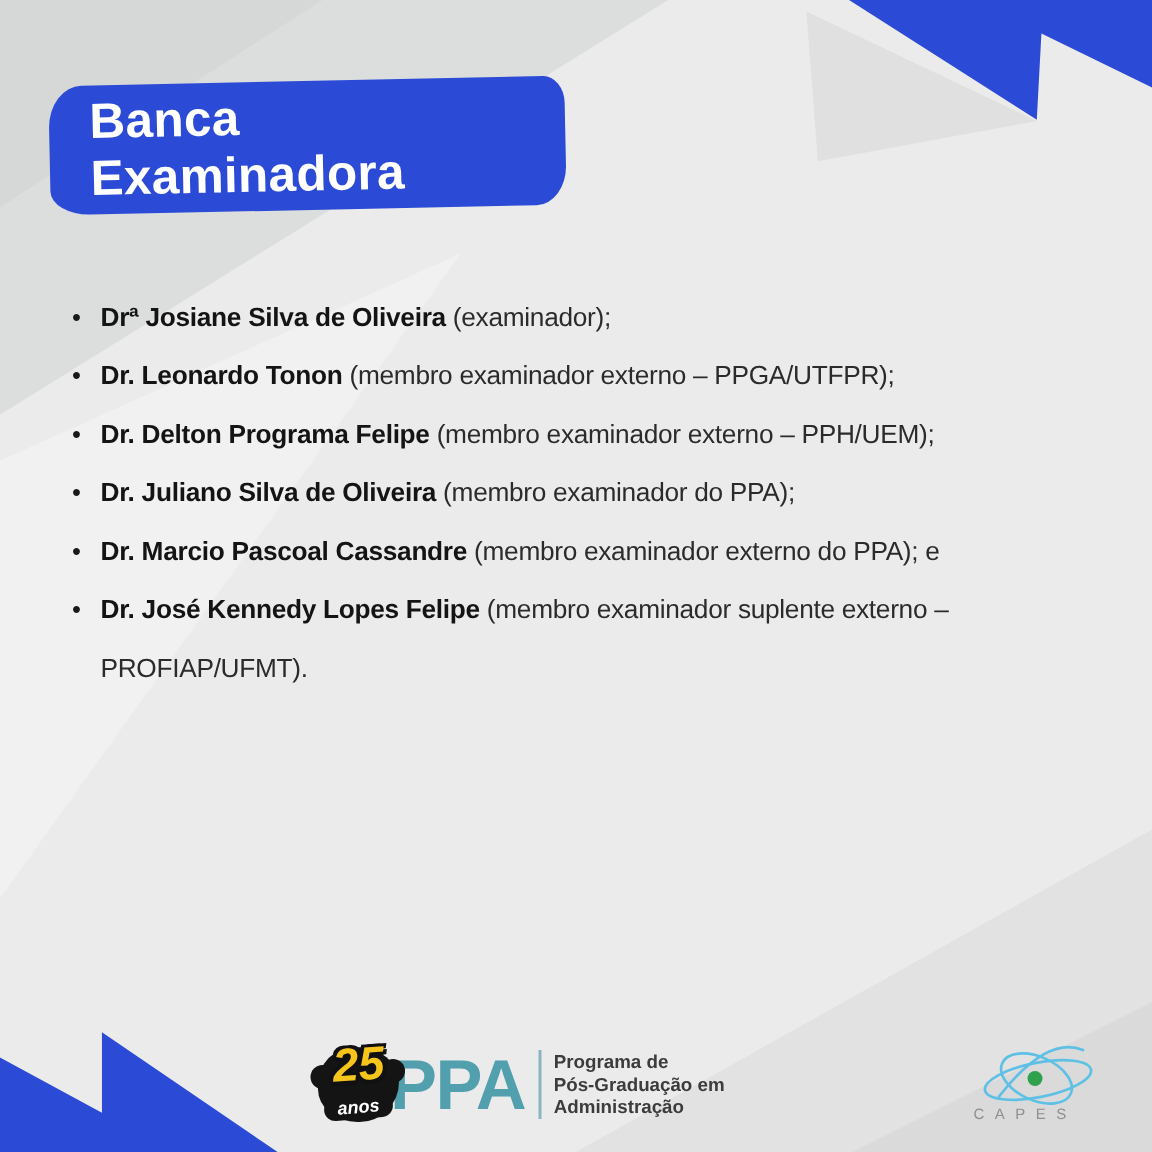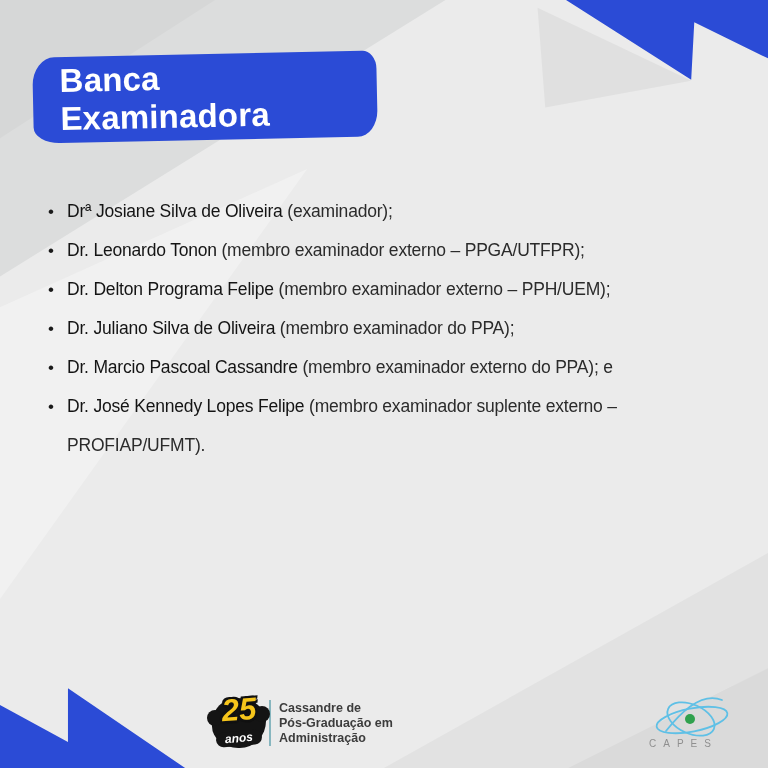--- a/index.html
+++ b/index.html
@@ -39,21 +39,21 @@
   
   .board-list{
     position:absolute;left:48px;top:192px;width:648px;
     margin:0;padding:0;list-style:none;
     font-size:17.5px;line-height:39px;color:#2b2b2b;letter-spacing:-0.2px;
   }
   .board-list li{position:relative;padding-left:19px;}
   .board-list li .bullet{
     position:absolute;left:0;top:0;color:#1a1a1a;font-size:17px;
   }
-  .member-name{font-weight:400;color:#141414;}
+  .member-name{font-weight:700;color:#141414;}
 
   
   .ppa-logo{
     position:absolute;left:208px;top:690px;height:66px;
     display:flex;align-items:center;
   }
   .badge25{
     position:relative;width:62px;height:58px;z-index:2;margin-right:-10px;
   }
   .badge25 .blob{
@@ -131,23 +131,24 @@
       <span class="bullet">•</span><span class="member-name">Dr. José Kennedy Lopes Felipe</span><span> (membro examinador suplente externo – PROFIAP/UFMT).</span>
     </li>
   </ul>
 
   <div class="ppa-logo">
     <div class="badge25">
       <div class="blob"></div>
       <div class="num">25</div>
       <div class="anos">anos</div>
     </div>
+    <div class="ppa-acronym">PPA</div>
     <div class="ppa-separator"></div>
     <div class="ppa-text">
-      <div>Cassandre de</div>
+      <div>Programa de</div>
       <div>Pós-Graduação em</div>
       <div>Administração</div>
     </div>
   </div>
 
   <div class="capes-logo">
     <svg width="104" height="58" viewBox="0 0 104 58">
       <g fill="none" stroke="#5fc0e6" stroke-width="1.8" stroke-linecap="round">
         <ellipse cx="50" cy="32" rx="36" ry="11.5" transform="rotate(-11 50 32)"></ellipse>
         <ellipse cx="49" cy="31" rx="25" ry="14.5" transform="rotate(24 49 31)"></ellipse>

